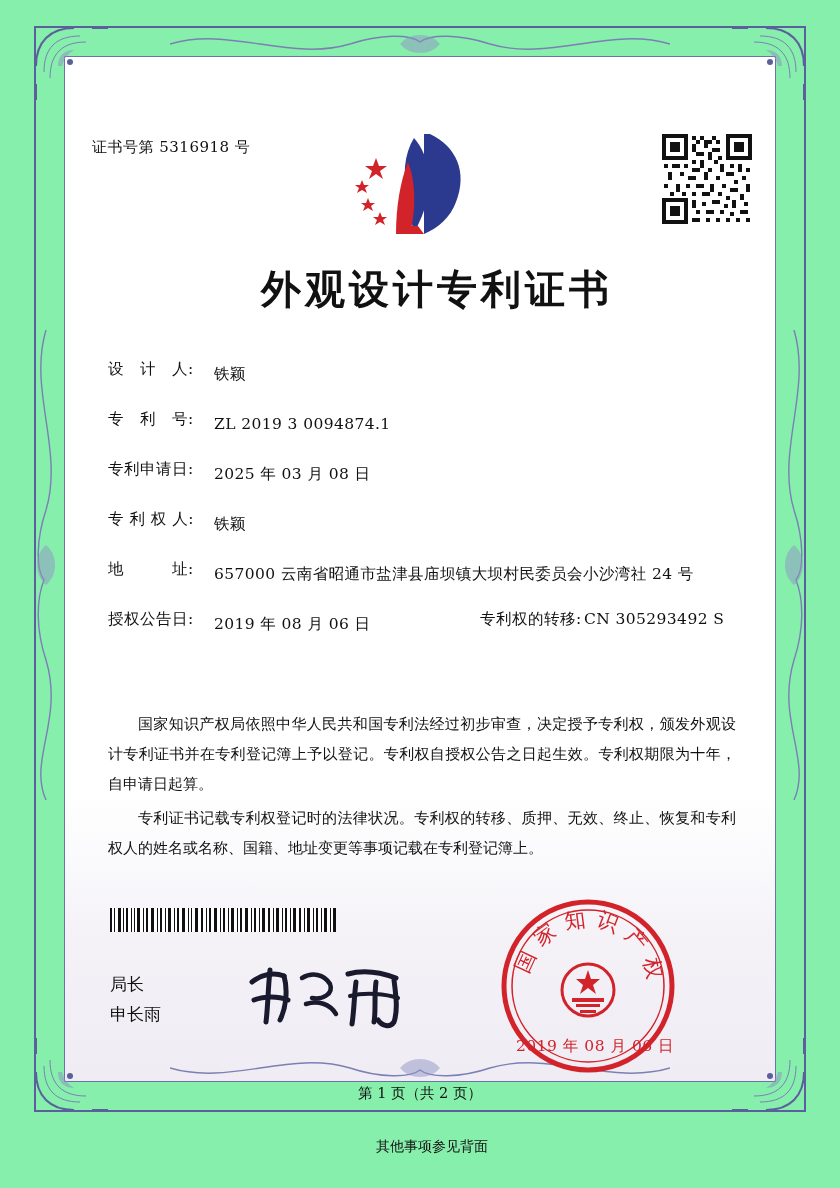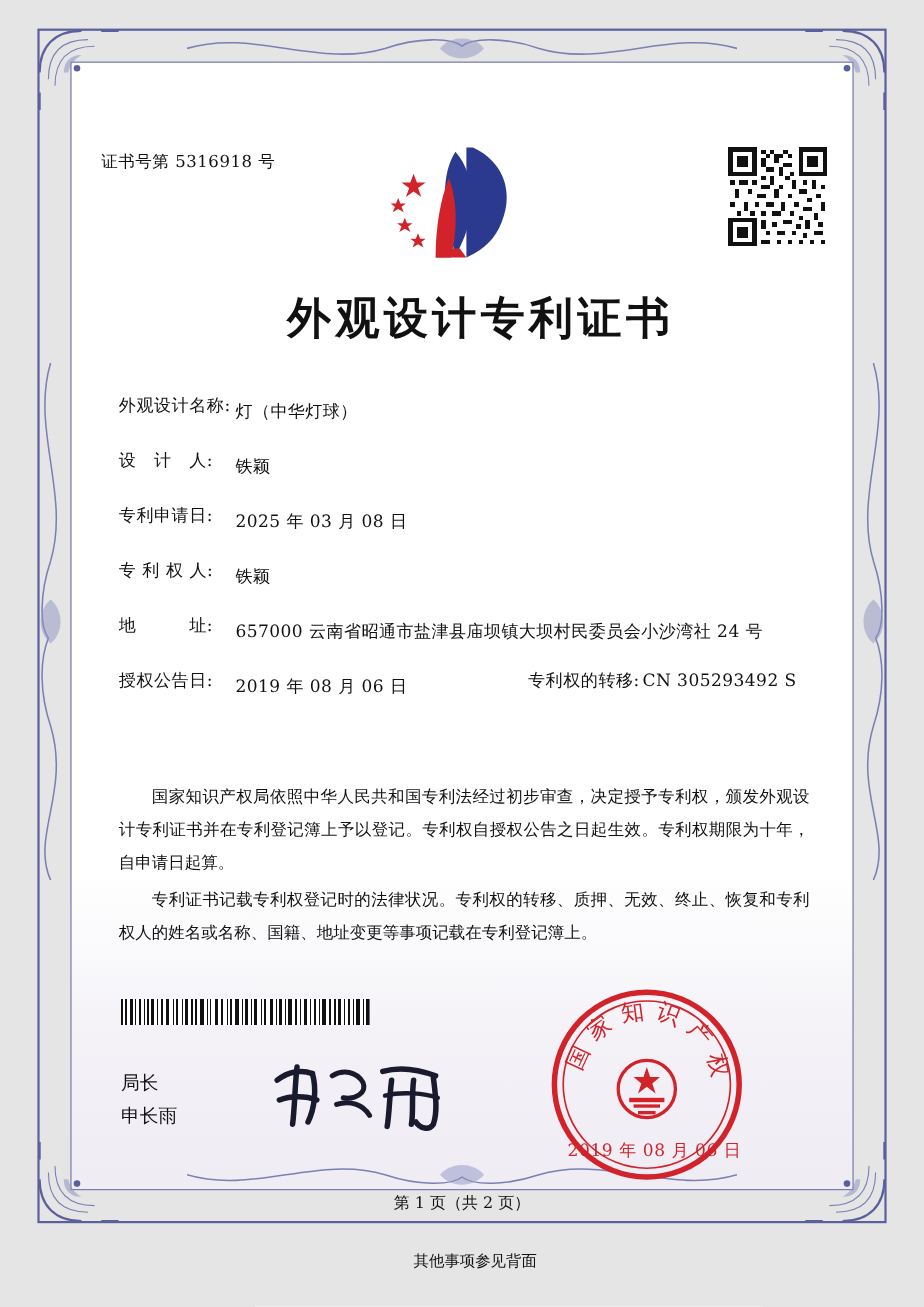--- a/index.html
+++ b/index.html
@@ -14,21 +14,21 @@
     color: #1a1a1a;
     position: relative;
     overflow: hidden;
   }
 
   
   .page {
     position: absolute;
     left: 0; top: 0;
     width: 840px; height: 1188px;
-    background: #e5e5e5;
+    background: #86efac;
   }
 
   .border-outer {
     position: absolute;
     left: 34px; top: 26px;
     width: 772px; height: 1086px;
     border: 2px solid #5b5f9c;
     box-sizing: border-box;
   }
   .border-inner {
@@ -378,30 +378,30 @@
           <rect x="76" y="86" width="4" height="4"></rect>
           <rect x="86" y="86" width="4" height="4"></rect>
       </g>
     </svg>
   </div>
 
   <div class="title">外观设计专利证书</div>
 
   <div class="fields">
 
-    <div class="field-row">
-      <div class="field-label">外观设计名称:</div>
-      <div class="field-value">灯（中华灯球）</div>
-    </div>
 
     <div class="field-row">
       <div class="field-label">设　计　人:</div>
       <div class="field-value">铁颖</div>
     </div>
 
+    <div class="field-row">
+      <div class="field-label">专　利　号:</div>
+      <div class="field-value">ZL 2019 3 0094874.1</div>
+    </div>
 
     <div class="field-row">
       <div class="field-label">专利申请日:</div>
       <div class="field-value">2025 年 03 月 08 日</div>
     </div>
 
     <div class="field-row">
       <div class="field-label">专 利 权 人:</div>
       <div class="field-value">铁颖</div>
     </div>

